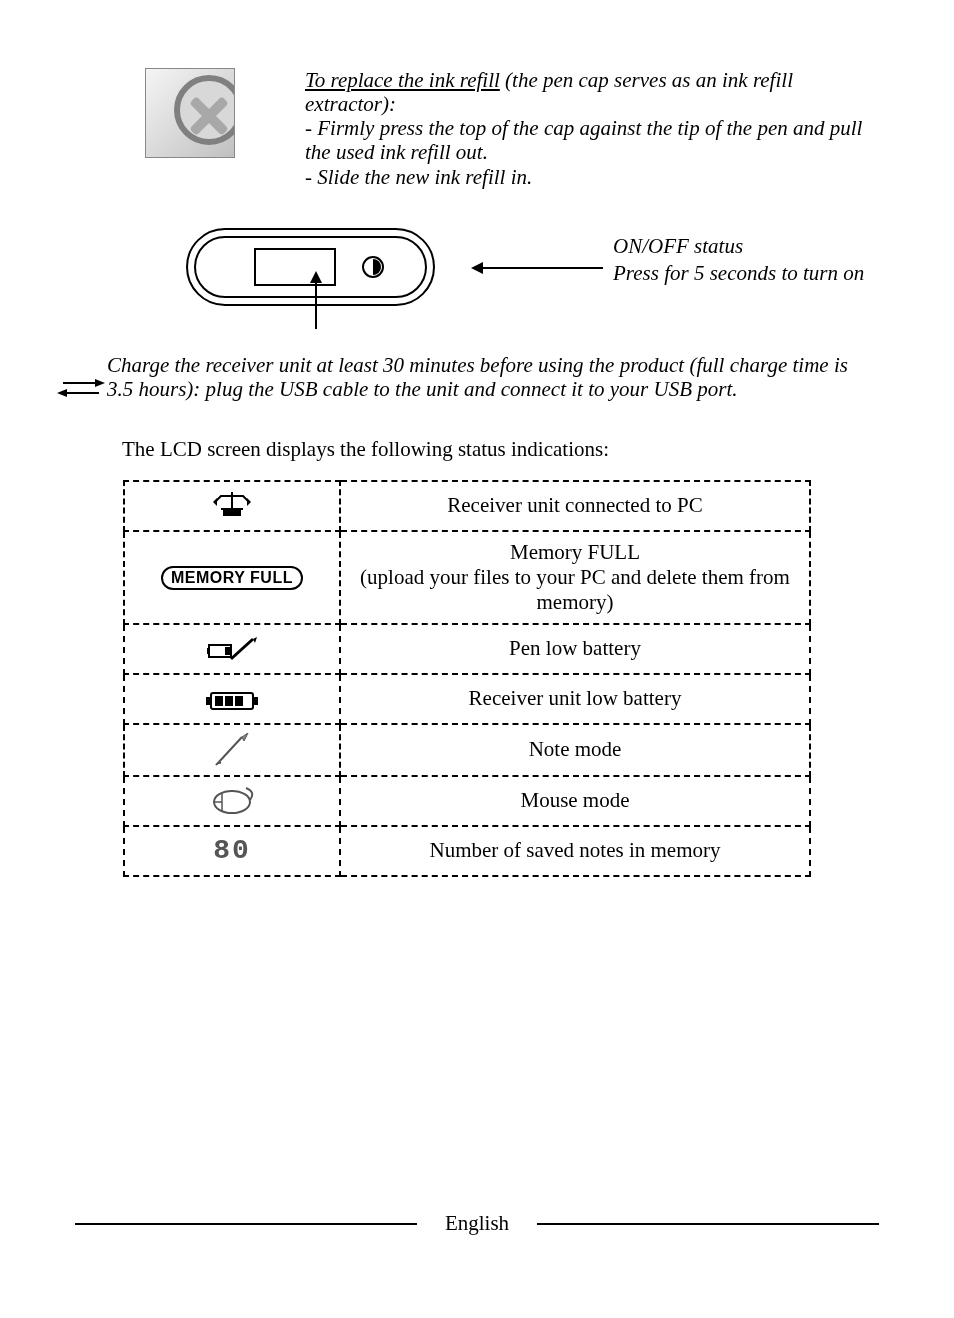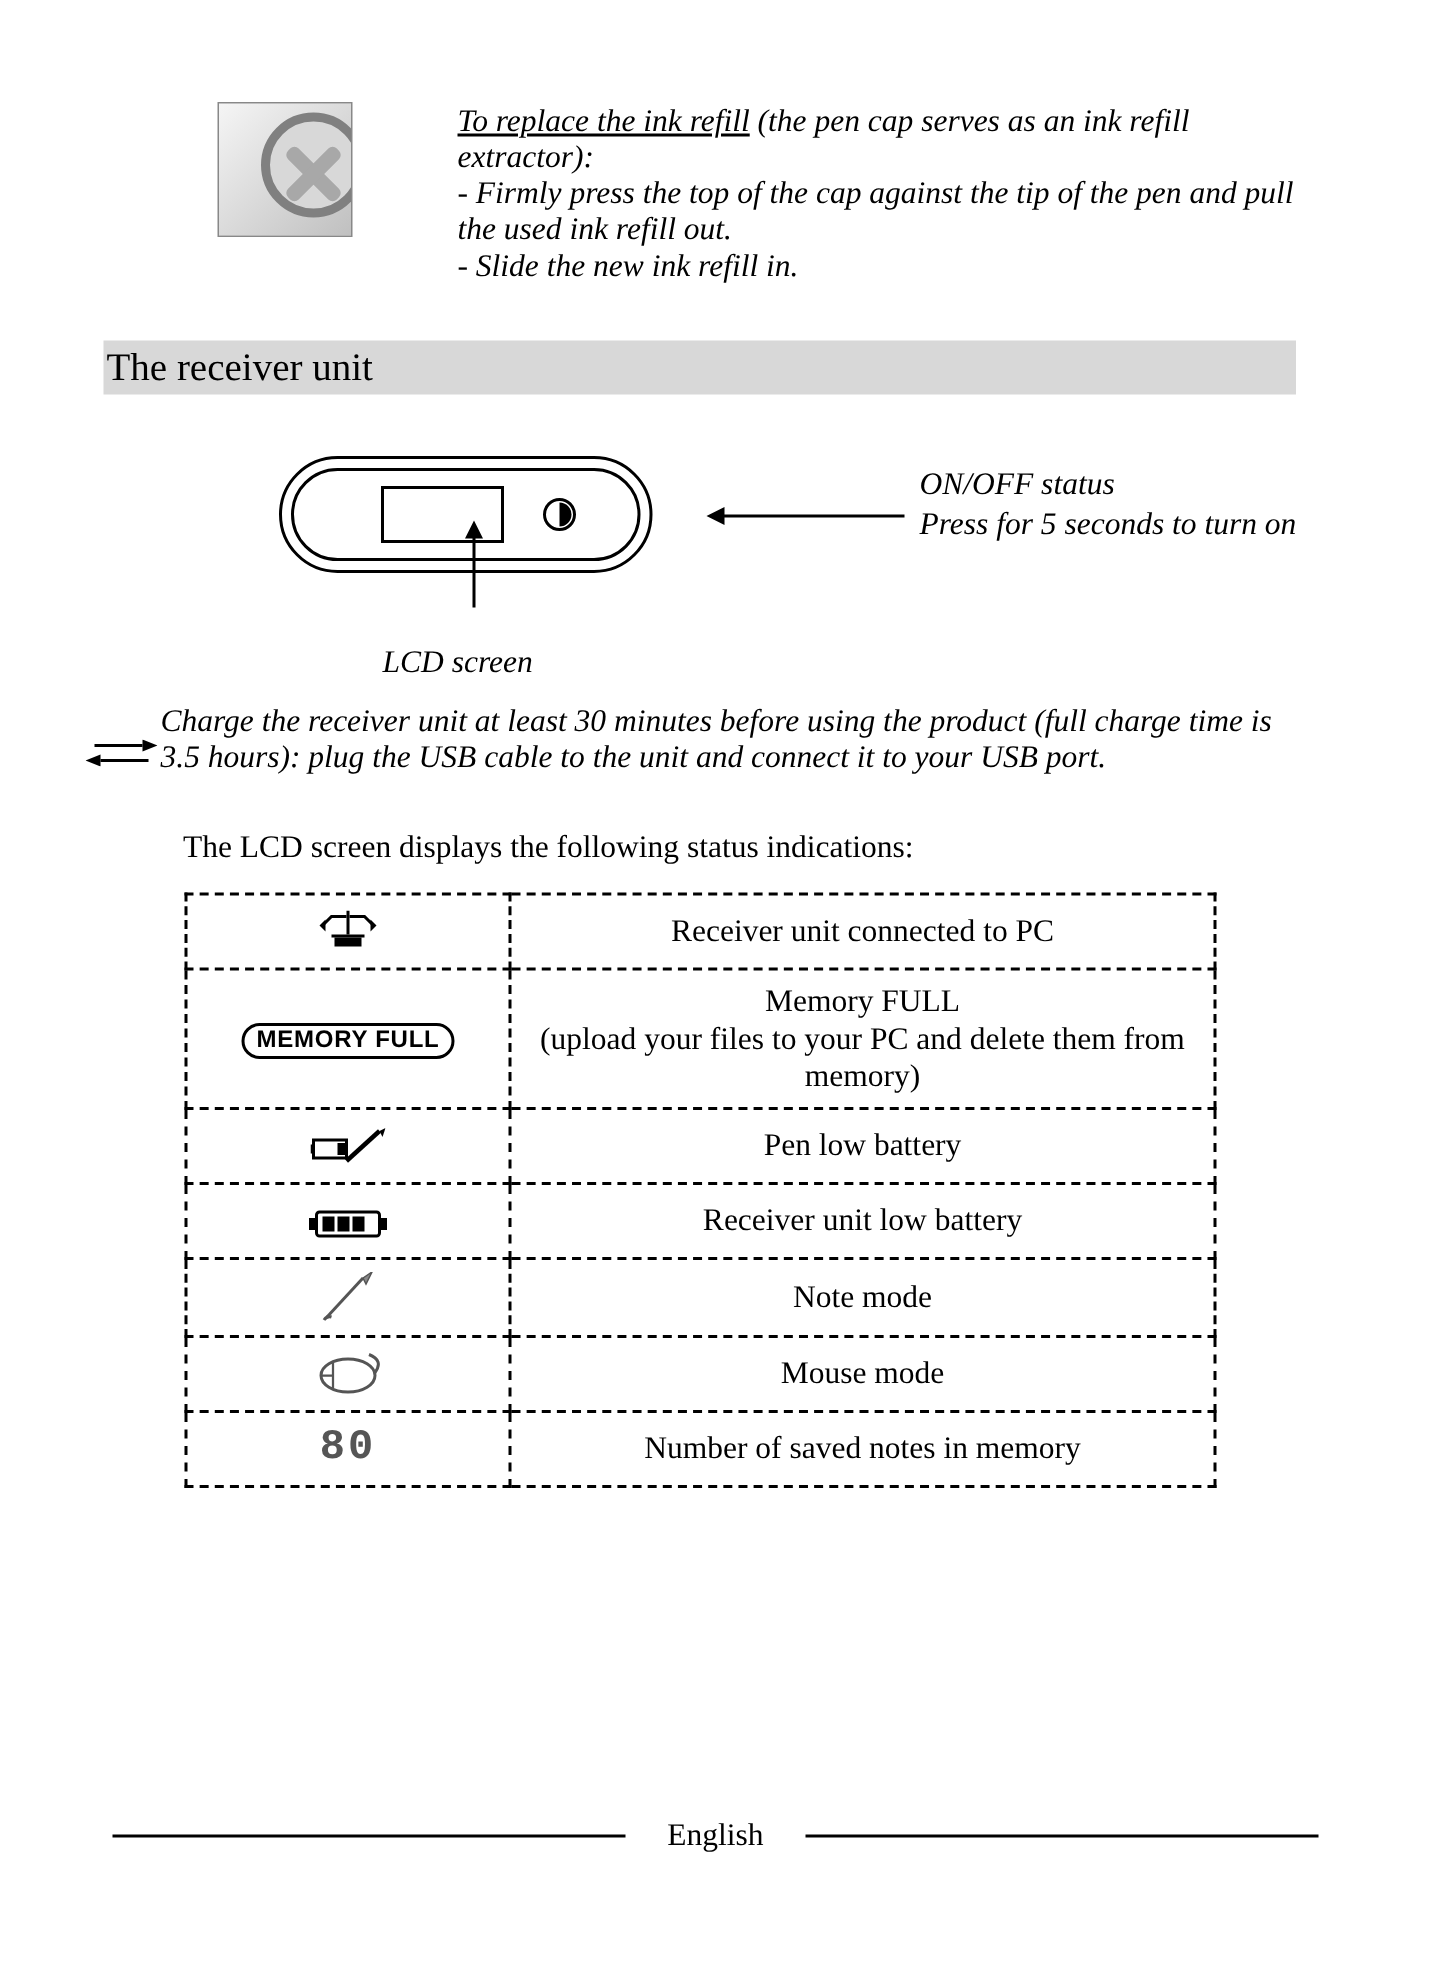--- a/index.html
+++ b/index.html
@@ -180,21 +180,21 @@
     color: #555;
     letter-spacing: 2px;
   }
 
   .footer {
     position: absolute;
     left: 0; right: 0;
     bottom: 82px;
     display: flex;
     align-items: center;
-    justify-content: flex-end;
+    justify-content: center;
     padding: 0 75px;
   }
   .footer .rule {
     height: 2px;
     background: #000;
     flex: 1;
   }
   .footer .lang {
     font-size: 21px;
     padding: 0 28px;
@@ -211,40 +211,38 @@
       <div class="cross1"></div>
       <div class="cross2"></div>
     </div>
     <div class="refill-text">
       <span class="under">To replace the ink refill</span><span> (the pen cap serves as an ink refill extractor):</span><br>
       <span>- Firmly press the top of the cap against the tip of the pen and pull the used ink refill out.</span><br>
       <span>- Slide the new ink refill in.</span>
     </div>
   </div>
 
-  <div class="section-header">The receiver unit</div>
 
   <div class="diagram-area">
     <div class="receiver-body">
       <svg viewBox="0 0 251 80">
         <rect x="2" y="2" width="247" height="76" rx="38" ry="38" fill="#fff" stroke="#000" stroke-width="2"></rect>
         <rect x="10" y="10" width="231" height="60" rx="30" ry="30" fill="#fff" stroke="#000" stroke-width="2"></rect>
         <rect x="70" y="22" width="80" height="36" fill="#fff" stroke="#000" stroke-width="2"></rect>
         <circle cx="188" cy="40" r="10" fill="#fff" stroke="#000" stroke-width="2"></circle>
         <path d="M188 32 a8 8 0 0 1 0 16" fill="#000"></path>
       </svg>
     </div>
     <div class="arrow-to-button"></div>
     <div class="onoff-text">
       <span class="line1" style="font-style:italic;font-weight:normal">ON/OFF status</span><br>
       <span style="font-weight:normal">Press for 5 seconds to turn on</span>
     </div>
     <div class="arrow-to-lcd"></div>
   </div>
-  <div class="lcd-label" style="position:relative; left:0; top:0; margin-left:180px; font-style:italic; font-size:21px; margin-bottom:14px;">LCD screen</div>
 
   <div class="charge-row">
     <div class="double-arrow">
       <svg viewBox="0 0 48 18" width="48" height="18">
         <line x1="6" y1="4" x2="38" y2="4" stroke="#000" stroke-width="2"></line>
         <polygon points="38,0 48,4 38,8" fill="#000"></polygon>
         <line x1="10" y1="14" x2="42" y2="14" stroke="#000" stroke-width="2"></line>
         <polygon points="10,10 0,14 10,18" fill="#000"></polygon>
       </svg>
     </div>

